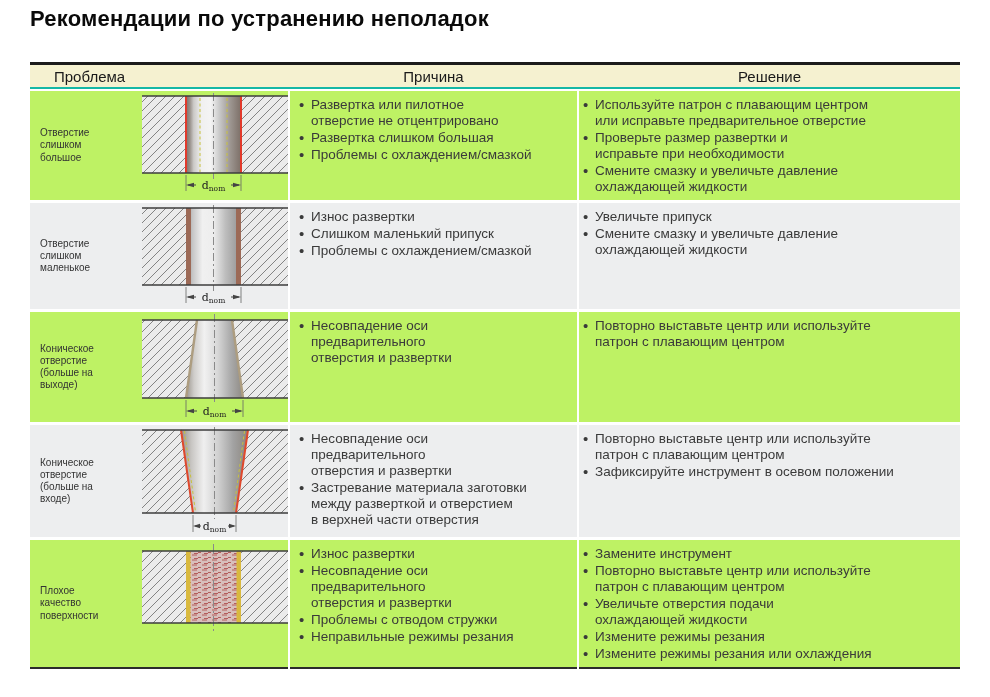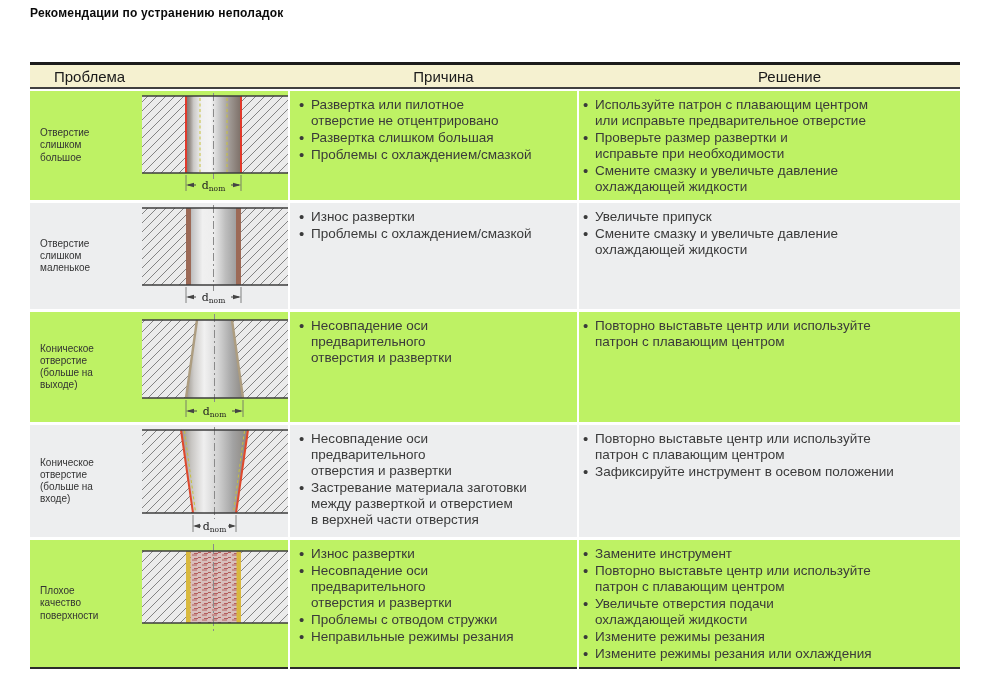--- a/index.html
+++ b/index.html
@@ -2,28 +2,28 @@
 <html><head>
 <meta charset="utf-8">
 <style>
   html,body { margin:0; padding:0; background:#ffffff; }
   .page {
     position:relative; width:990px; height:697px; background:#ffffff;
     font-family:"Liberation Sans", sans-serif; overflow:hidden;
   }
   .title {
     position:absolute; left:30px; top:6px; margin:0;
-    font-size:12px; font-weight:bold; color:#0a0a0a; letter-spacing:0.2px;
+    font-size:22px; font-weight:bold; color:#0a0a0a; letter-spacing:0.2px;
   }
   .table { position:absolute; left:30px; top:62px; width:930px; }
   .thead {
     background:#F5F1D0;
     border-top:3px solid #1b1b1b;
-    border-bottom:2px solid #404040;
-    display:grid; grid-template-columns:258px 287px 381px; column-gap:12px;
+    border-bottom:2px solid #14b8a6;
+    display:grid; grid-template-columns:258px 287px 381px; column-gap:2px;
     height:22px; align-items:center;
     font-size:15px; color:#1a1a1a;
   }
   .th1 { padding-left:24px; text-align:left; }
   .th2, .th3 { text-align:center; }
   .rows { margin-top:2px; }
   .row {
     display:grid; grid-template-columns:258px 287px 381px; column-gap:2px;
     margin-bottom:3px;
   }
@@ -171,20 +171,21 @@
               <polygon points="44,92 52,89.7 52,94.3" fill="#444"></polygon>
               <line x1="89" y1="92" x2="97" y2="92" stroke="#444" stroke-width="1"></line>
               <polygon points="99,92 91,89.7 91,94.3" fill="#444"></polygon>
               <text x="71.5" y="95.5" text-anchor="middle" class="dimtext"><tspan>d</tspan><tspan class="dimsub" dy="2">nom</tspan></text>
             </svg>
           </div>
         </div>
         <div class="cell">
           <ul class="blist causes">
             <li>Износ развертки</li>
+            <li>Слишком маленький припуск</li>
             <li>Проблемы с охлаждением/смазкой</li>
           </ul>
         </div>
         <div class="cell">
           <ul class="blist sols">
             <li>Увеличьте припуск</li>
             <li>Смените смазку и увеличьте давление
 охлаждающей жидкости</li>
           </ul>
         </div>

